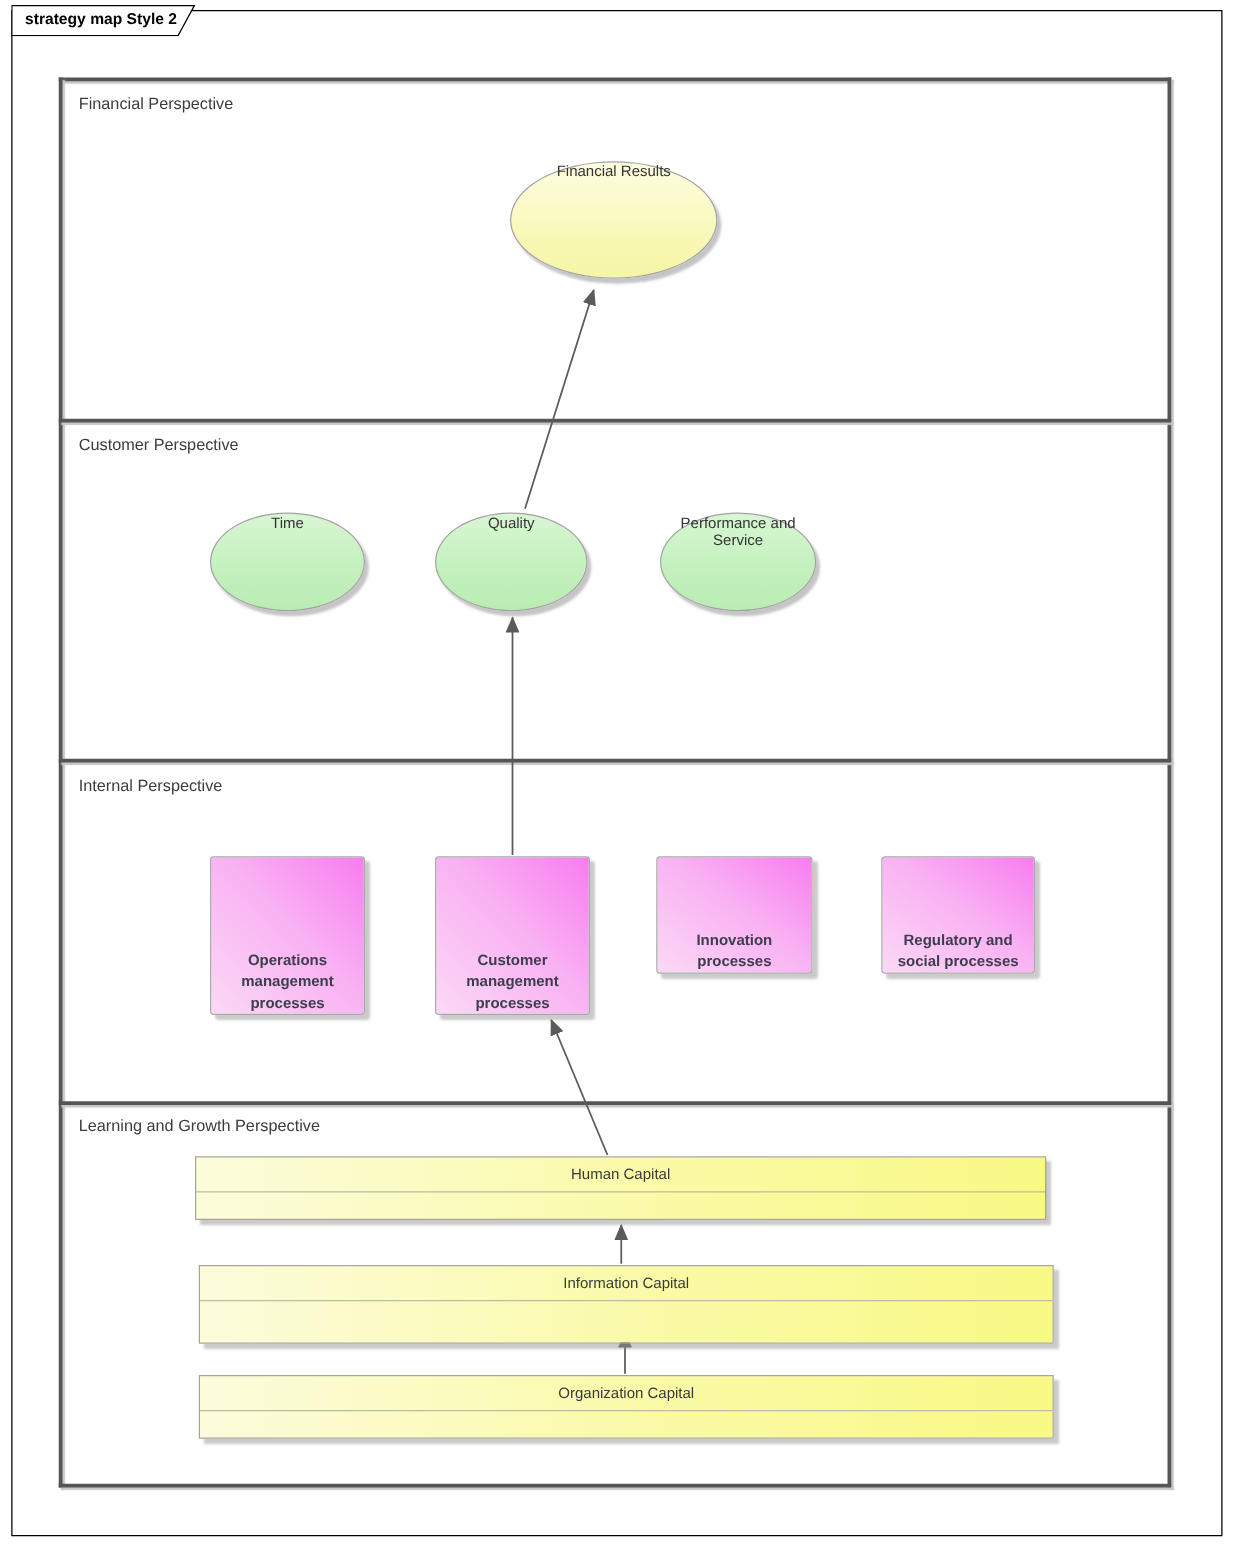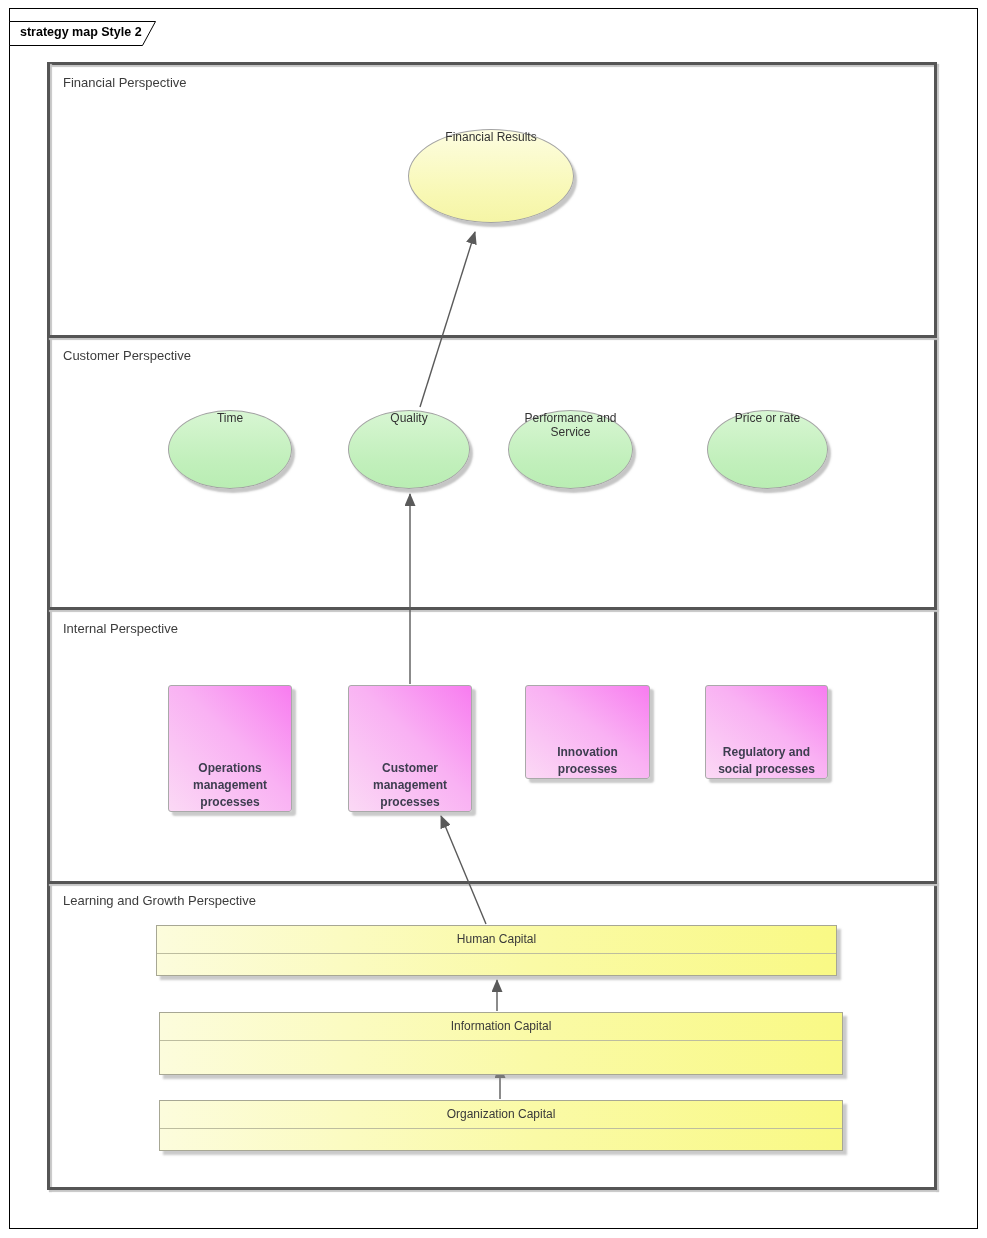--- a/index.html
+++ b/index.html
@@ -3,21 +3,21 @@
 <meta charset="utf-8">
 <style>
   html,body{margin:0;padding:0;background:#ffffff;}
   body{font-family:"Liberation Sans", sans-serif; -webkit-font-smoothing:antialiased;}
   #canvas{position:relative;width:987px;height:1238px;background:#fff;overflow:hidden;}
 
   
   .page-border{position:absolute;left:9px;top:8px;width:967px;height:1219px;border:1px solid #000;}
 
   
-  .title-tab{position:absolute;left:9px;top:21px;width:150px;height:30px;}
+  .title-tab{position:absolute;left:9px;top:4px;width:150px;height:30px;}
   .title-tab svg{display:block;}
   .title-tab .tab-text{position:absolute;left:11px;top:4px;font-size:12.5px;font-weight:bold;color:#000;white-space:nowrap;}
 
   
   .fline{position:absolute;background:#555;box-shadow:2px 2px 1px #c6c6c6;}
   .fline.h{left:47px;width:890px;height:3px;}
   .fline.v{top:62px;width:3px;height:1128px;}
 
   .band-label{position:absolute;font-size:13px;color:#3c3c3c;white-space:nowrap;}
 
@@ -88,25 +88,22 @@
   <div class="node ellipse yellow" style="left:408px;top:129px;width:166px;height:94px">
     <span>Financial Results</span>
   </div>
 
   <div class="node ellipse green" style="left:168px;top:410px;width:124px;height:79px">
     <span>Time</span>
   </div>
   <div class="node ellipse green" style="left:348px;top:410px;width:122px;height:79px">
     <span>Quality</span>
   </div>
-  <div class="node ellipse green" style="left:508px;top:410px;width:125px;height:79px">
+  <div class="node ellipse green" style="left:528px;top:410px;width:125px;height:79px">
     <span>Performance and Service</span>
-  </div>
-  <div class="node ellipse green" style="left:707px;top:410px;width:121px;height:79px">
-    <span>Price or rate</span>
   </div>
 
   <div class="node proc" style="left:168px;top:685px;width:124px;height:127px">
     <span>Operations management processes</span>
   </div>
   <div class="node proc" style="left:348px;top:685px;width:124px;height:127px">
     <span>Customer management processes</span>
   </div>
   <div class="node proc" style="left:525px;top:685px;width:125px;height:94px">
     <span>Innovation processes</span>

